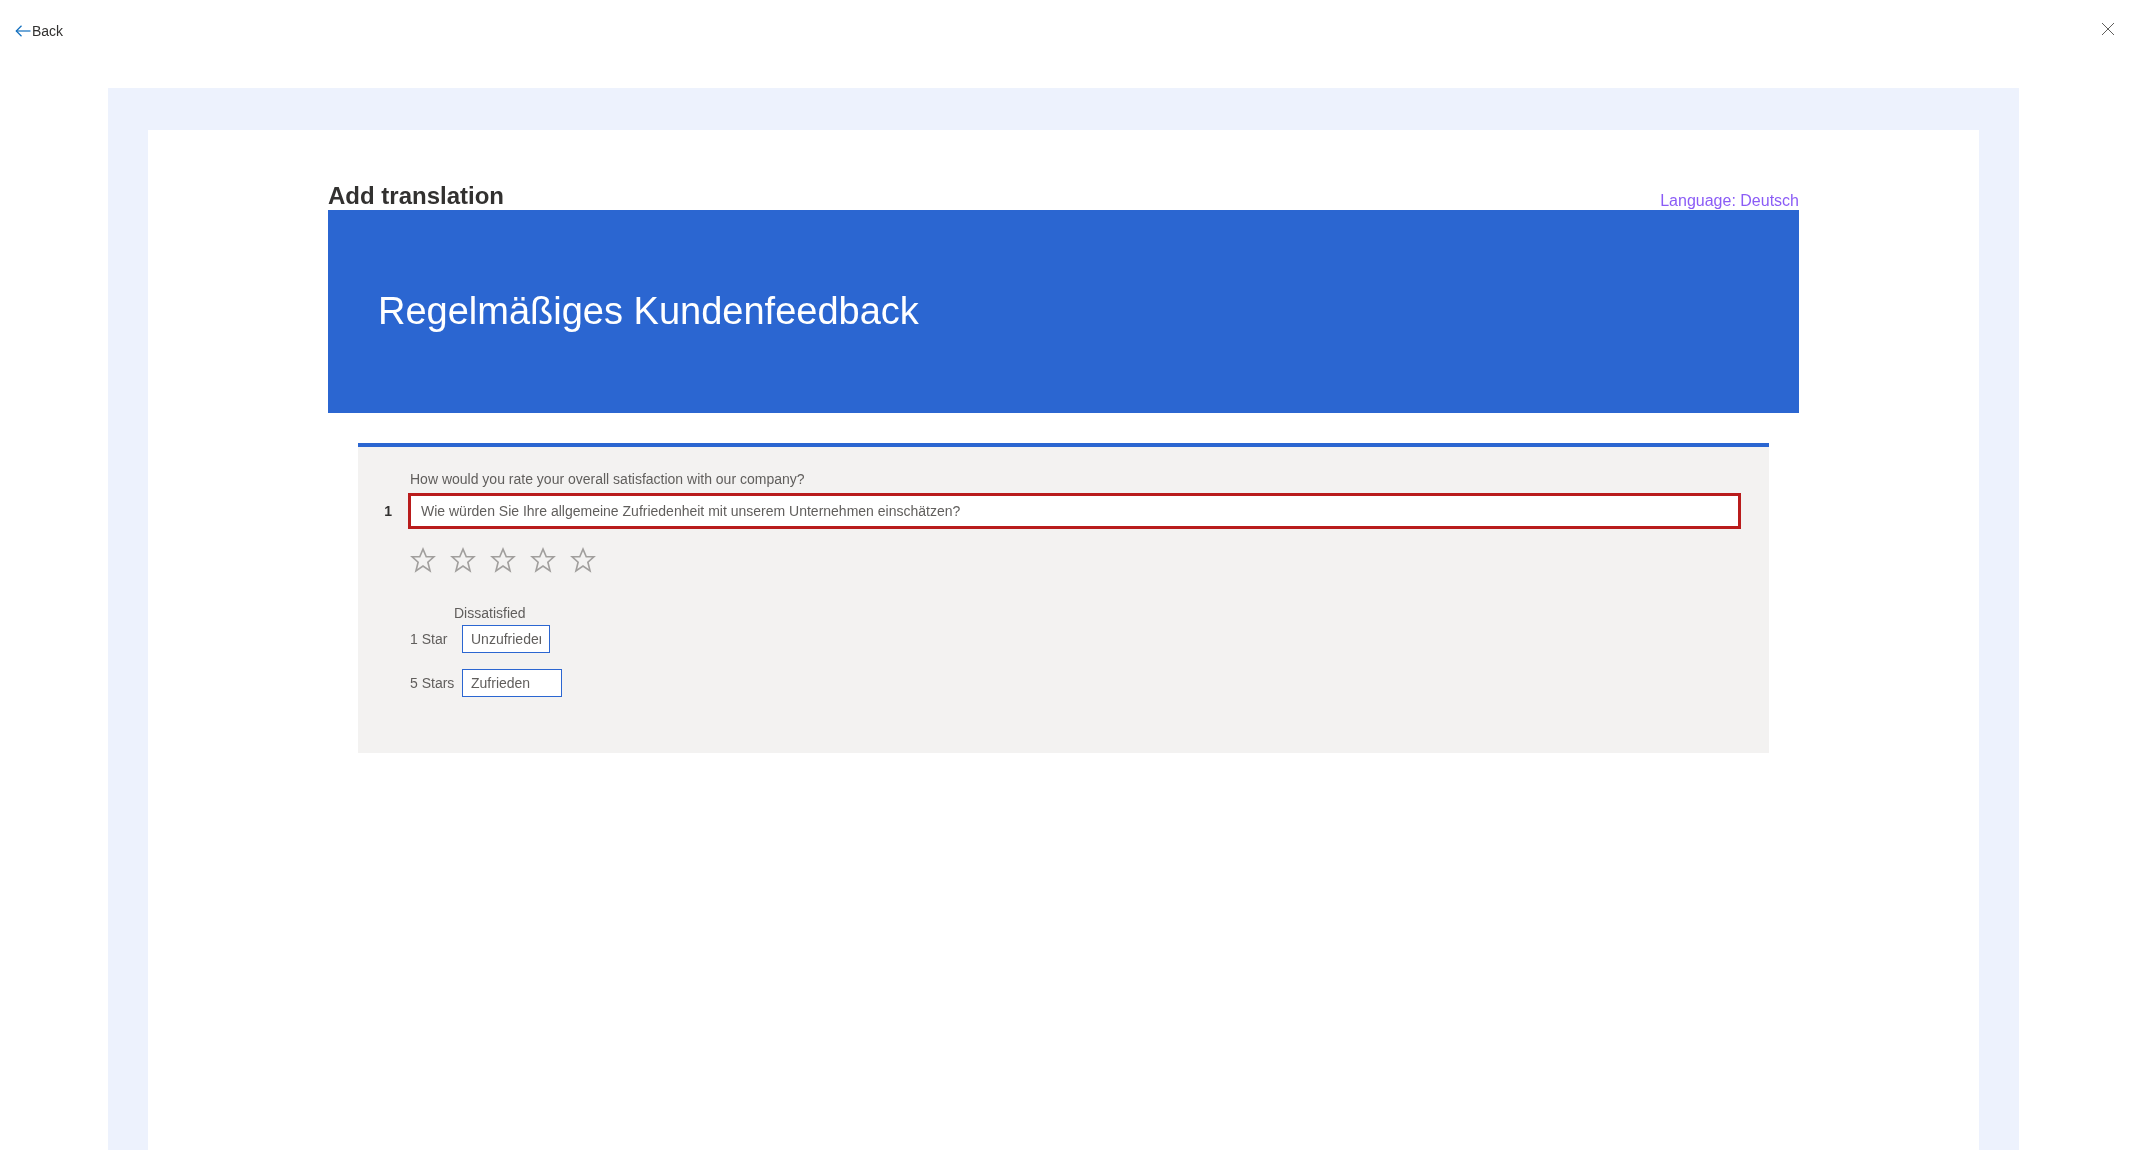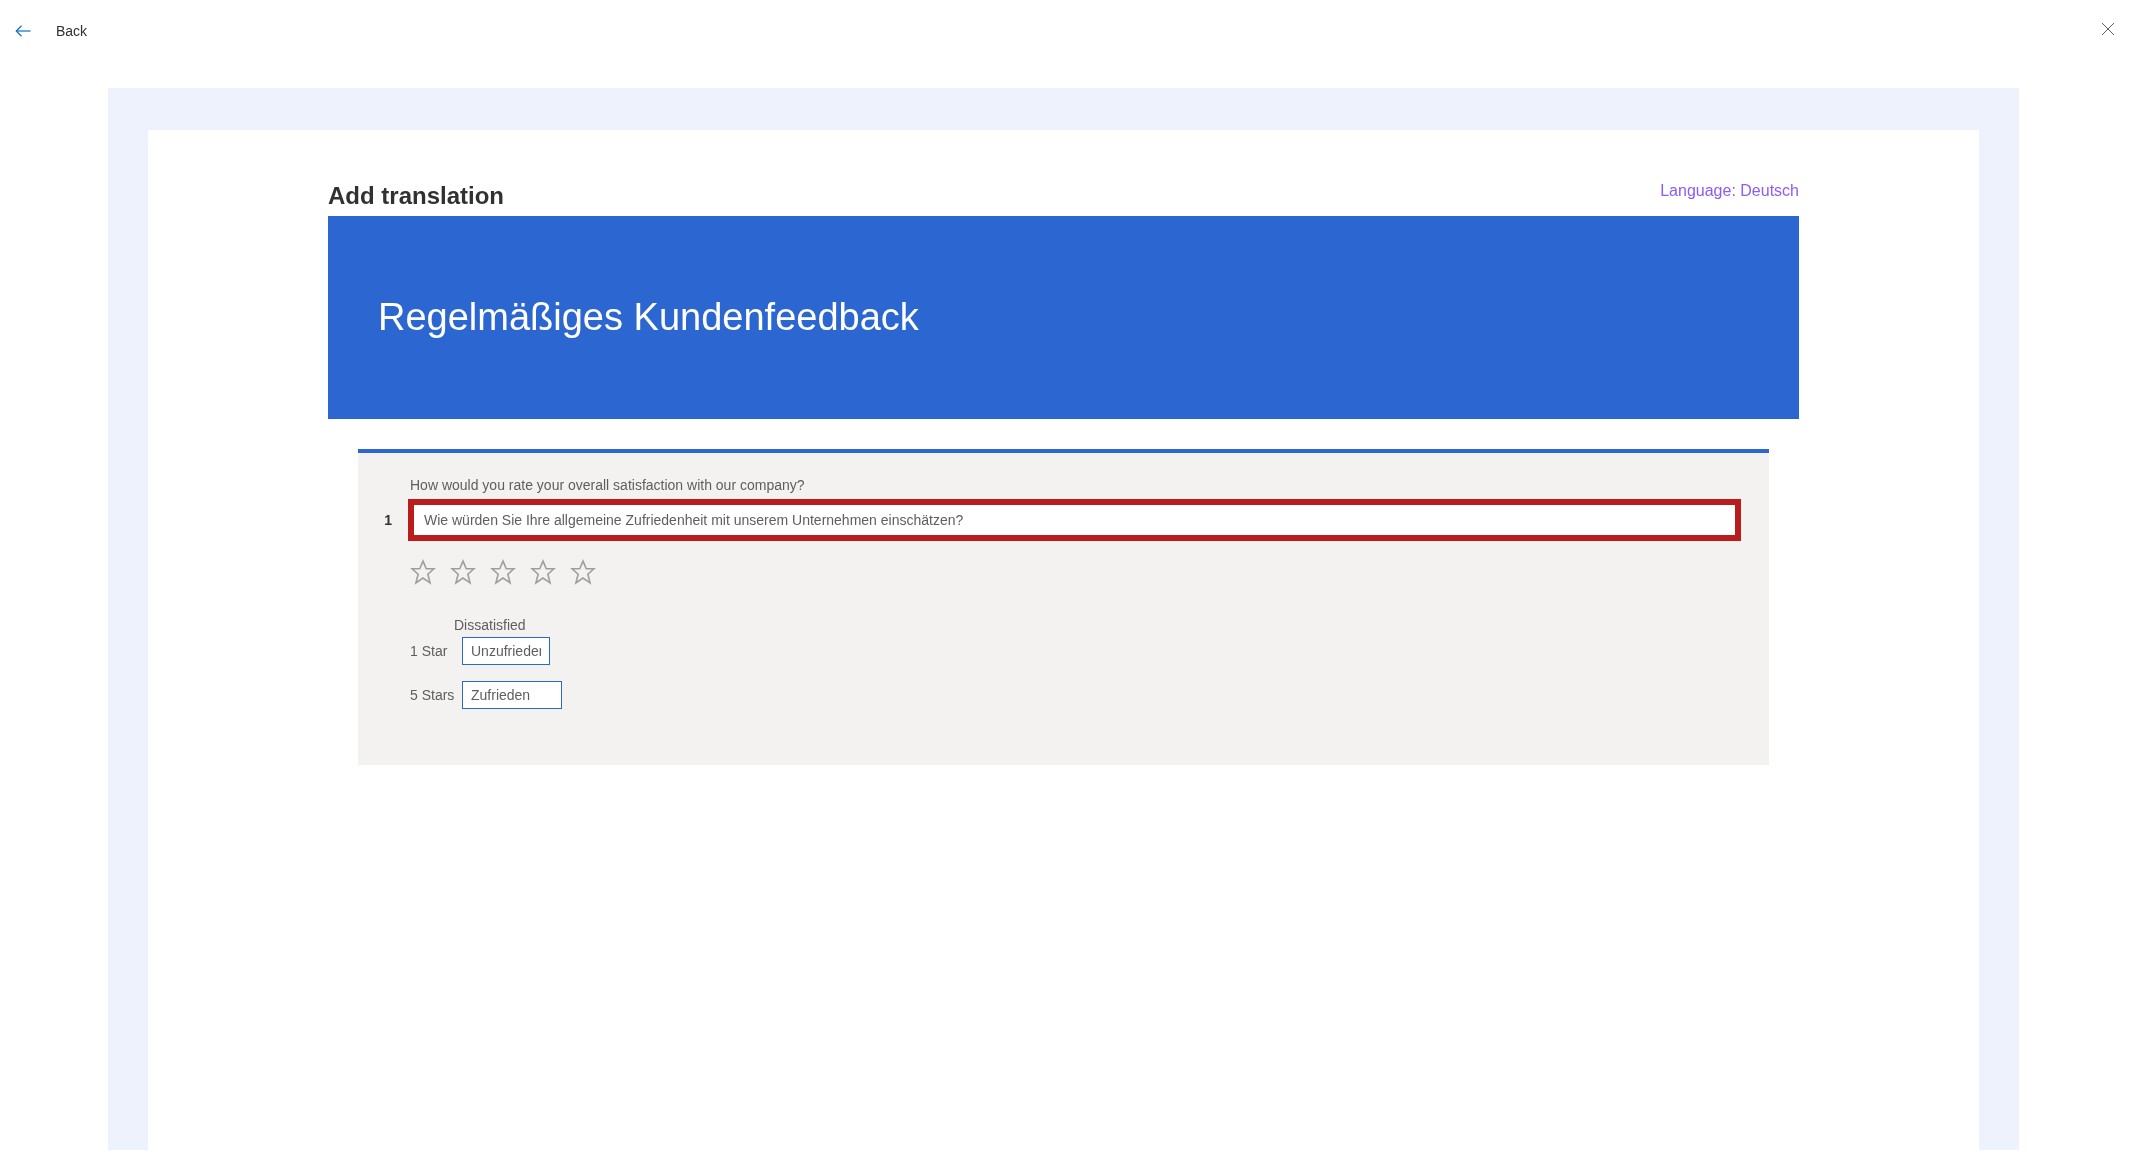--- a/index.html
+++ b/index.html
@@ -17,21 +17,21 @@
     .top-bar {
       display: flex;
       justify-content: space-between;
       align-items: center;
       padding: 18px 20px 14px 14px;
       background: #ffffff;
     }
     .back-button {
       display: flex;
       align-items: center;
-      gap: 24px;
+      gap: 0;
       color: #323130;
       font-size: 14px;
       cursor: pointer;
       border: none;
       background: none;
     }
     .back-arrow {
       color: #106ebe;
       font-size: 20px;
       display: inline-flex;
@@ -54,22 +54,22 @@
     }
     .inner-card {
       background: #ffffff;
       padding: 52px 180px 0 180px;
       height: 100%;
       overflow-y: auto;
     }
     .header-row {
       display: flex;
       justify-content: space-between;
-      align-items: flex-start;
-      margin-bottom: 6px;
+      align-items: flex-end;
+      margin-bottom: 0;
     }
     .page-title {
       font-size: 24px;
       font-weight: 600;
       color: #323130;
     }
     .language-label {
       font-size: 16px;
       color: #8b5cf6;
     }
@@ -108,21 +108,21 @@
     }
     .q-number {
       font-size: 14px;
       font-weight: 600;
       color: #323130;
       width: 20px;
       text-align: right;
     }
     .translation-input {
       flex: 1;
-      border: 6px solid #b91c1c;
+      border: 3px solid #b91c1c;
       padding: 7px 10px;
       font-size: 14px;
       color: #605e5c;
       background: #ffffff;
       outline: none;
       font-family: inherit;
     }
     .stars-row {
       display: flex;
       gap: 14px;

